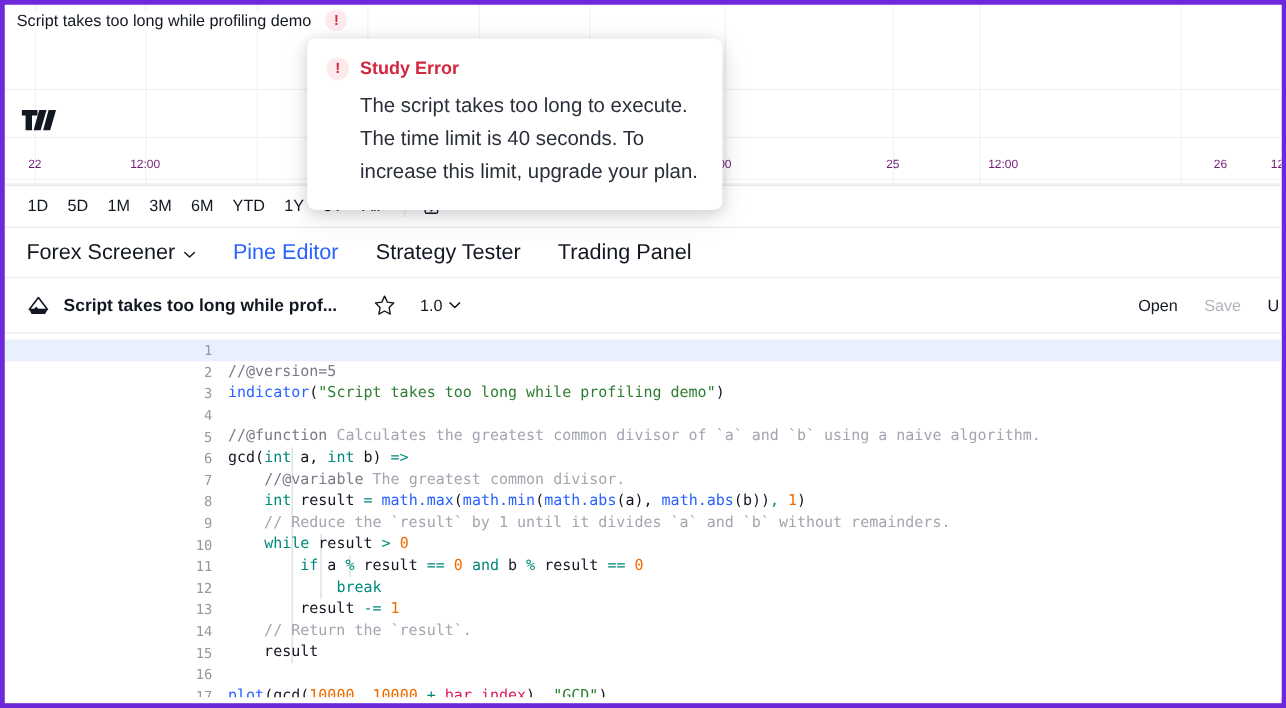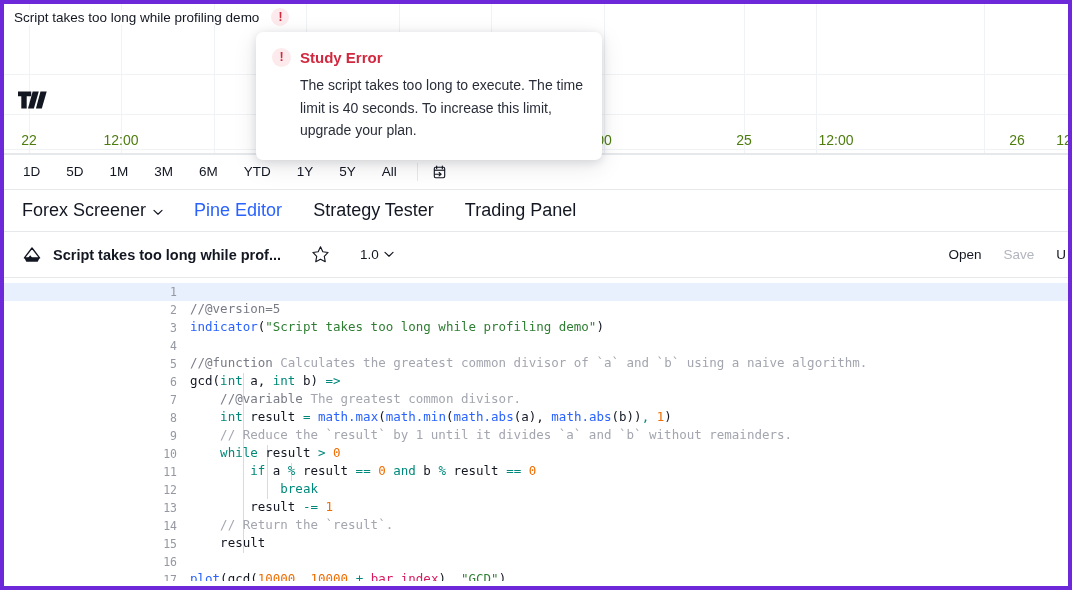--- a/index.html
+++ b/index.html
@@ -54,21 +54,21 @@
   .tv-logo {
     position: absolute; left: 14px; top: 86px;
     z-index: 3;
   }
   .axis-labels {
     position: absolute; left: 0; right: 0; bottom: 6px;
     height: 16px; z-index: 2;
   }
   .axis-label {
     position: absolute;
-    font-size: 14px; color: #4d7c0f;
+    font-size: 10px; color: #701a75;
     transform: translateX(-50%);
     white-space: nowrap;
   }
   .axis-base {
     position: absolute; left: 0; right: 0; bottom: 0;
     height: 1px; background: #e6e9ec;
   }
 
   
   .tooltip {
@@ -90,21 +90,21 @@
     background: #fdeaec;
     display: flex; align-items: center; justify-content: center;
     color: #d2283f; font-size: 12.5px; font-weight: 700; line-height: 1;
     flex: 0 0 auto;
   }
   .tt-title {
     color: #d2283f; font-size: 15px; font-weight: 700;
   }
   .tt-body {
     margin-left: 28px;
-    font-size: 14px; line-height: 1.62;
+    font-size: 17px; line-height: 1.62;
     color: #2a2e39;
   }
 
   
   .tf-bar {
     height: 36px;
     border-top: 1px solid #e6e9ec;
     border-bottom: 1px solid #e6e9ec;
     display: flex; align-items: center;
     padding-left: 12px; gap: 2px;
@@ -147,21 +147,21 @@
     border-bottom: 1px solid #e6e9ec;
     background: #fff;
   }
   .ed-script-icon { margin-right: 11px; display: flex; align-items: center; }
   .ed-title {
     font-size: 14.5px; font-weight: 700; color: #131722;
     white-space: nowrap;
   }
   .ed-star { margin-left: 30px; cursor: pointer; display: flex; align-items: center; }
   .ed-ver {
-    margin-left: 30px; display: flex; align-items: center; gap: 5px;
+    margin-left: 20px; display: flex; align-items: center; gap: 5px;
     font-size: 13.5px; color: #131722; cursor: pointer;
   }
   .ed-spacer { flex: 1; }
   .ed-act {
     font-size: 13.5px; color: #131722;
     margin-left: 22px; cursor: pointer; white-space: nowrap;
   }
   .ed-act.dim { color: #b2b5be; cursor: default; }
   .ed-act.clip { overflow: hidden; max-width: 10px; }
 
@@ -254,21 +254,21 @@
 
   <div class="tooltip">
     <div class="tt-head">
       <span class="tt-badge">!</span>
       <span class="tt-title">Study Error</span>
     </div>
     <div class="tt-body">The script takes too long to execute. The time limit is 40 seconds. To increase this limit, upgrade your plan.</div>
   </div>
 
   <div class="tf-bar">
-    <div id="tf-holder" style="display:flex;align-items:center;gap:12px;">
+    <div id="tf-holder" style="display:flex;align-items:center;gap:2px;">
         <div class="tf-btn">1D</div>
         <div class="tf-btn">5D</div>
         <div class="tf-btn">1M</div>
         <div class="tf-btn">3M</div>
         <div class="tf-btn">6M</div>
         <div class="tf-btn">YTD</div>
         <div class="tf-btn">1Y</div>
         <div class="tf-btn">5Y</div>
         <div class="tf-btn">All</div>
       </div>

